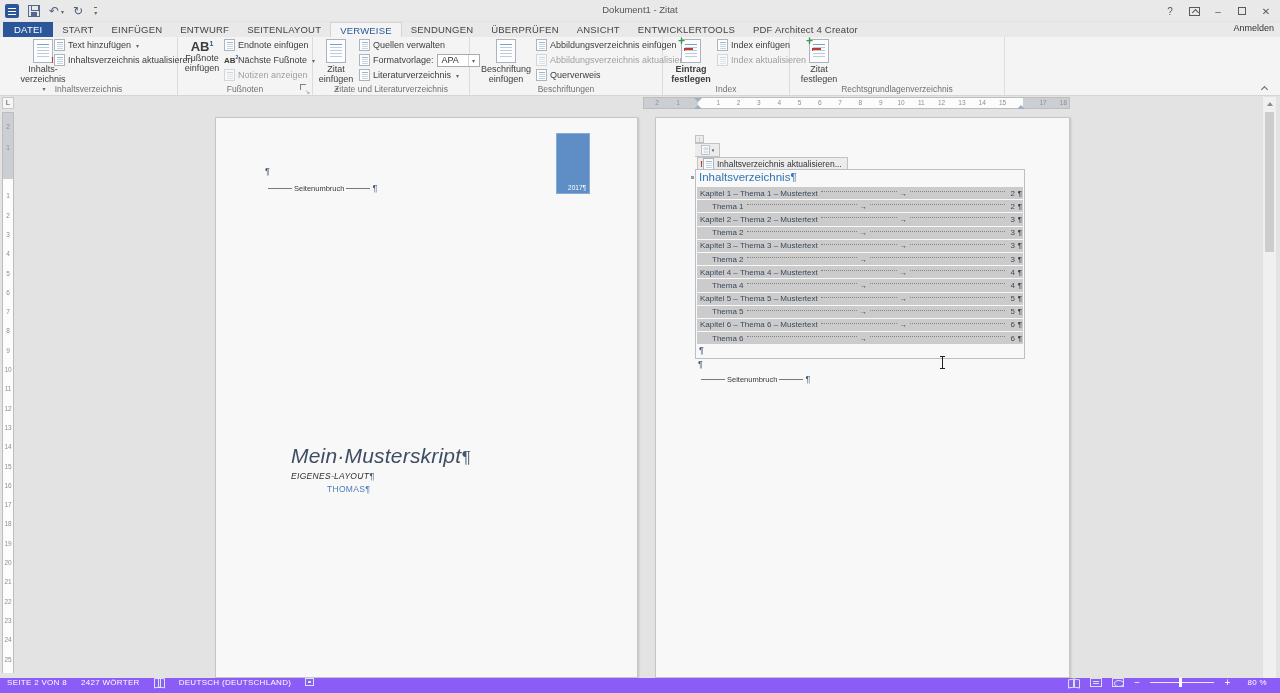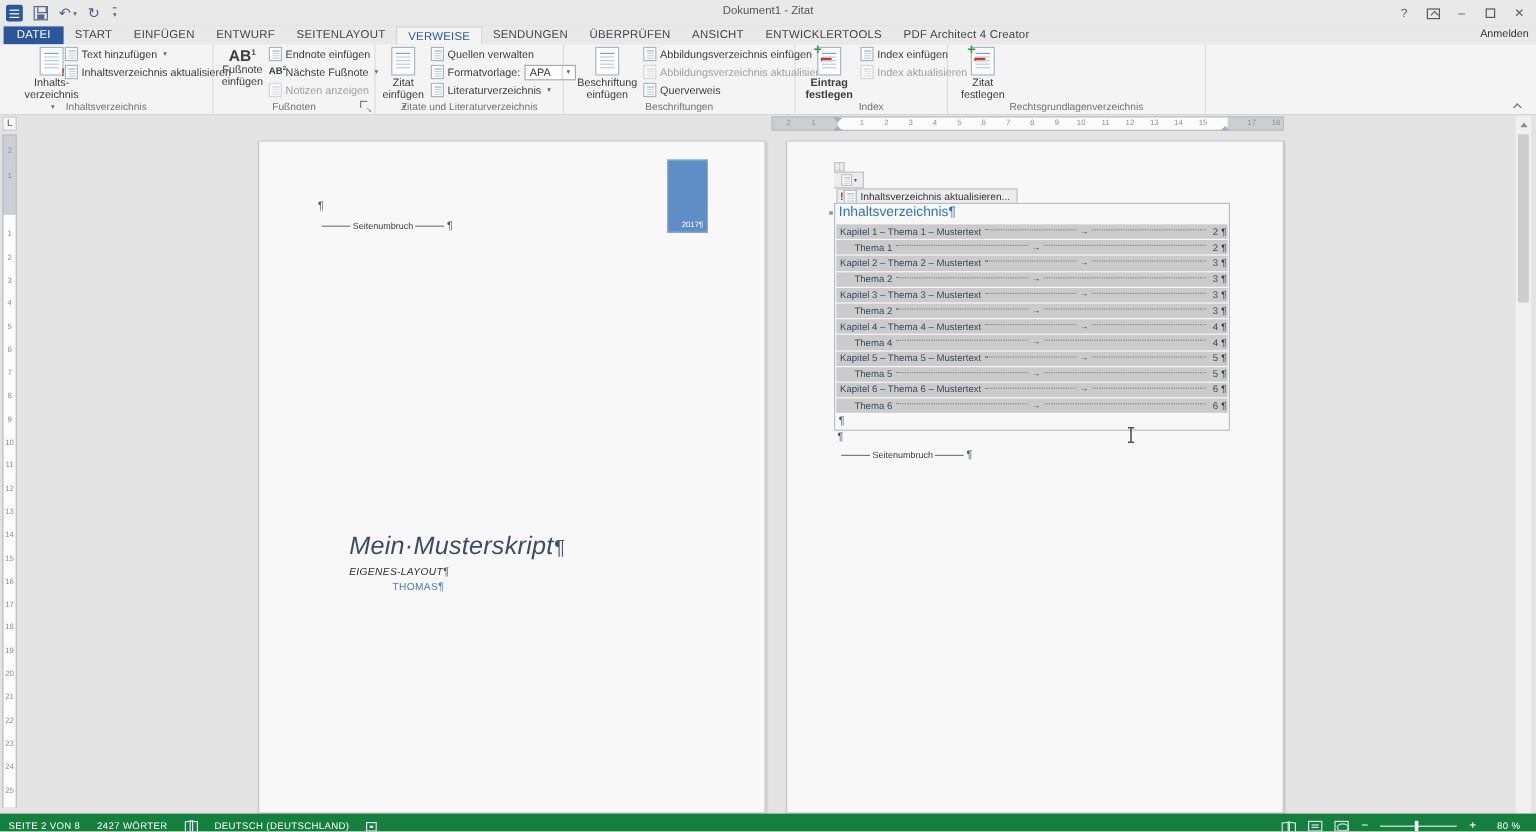--- a/index.html
+++ b/index.html
@@ -115,21 +115,21 @@
   .cursor-ibeam::before { content:""; position:absolute; left:3px; top:1px; bottom:1px; width:1px; background:#222; }
   .cursor-ibeam::after { content:""; position:absolute; left:1px; top:0; width:5px; height:1px; background:#222; box-shadow:0 12px 0 #222; }
 
   
   .scrollbar { position:absolute; right:4px; top:1px; width:14px; height:581px; background:#f0f0f0; border-left:1px solid #e0e0e0; }
   .sb-up { height:14px; display:flex; align-items:center; justify-content:center; }
   .sb-up::before { content:""; border-left:3px solid transparent; border-right:3px solid transparent; border-bottom:4px solid #8a8a8a; }
   .sb-thumb { position:absolute; left:2px; right:2px; top:15px; height:140px; background:#cdcdcd; }
 
   
-  .statusbar { position:absolute; left:0; bottom:0; width:1280px; height:15px; background:#15803d; display:flex; align-items:flex-end; color:#fff; font-size:8px; letter-spacing:.3px; }
+  .statusbar { position:absolute; left:0; bottom:0; width:1280px; height:15px; background:#8b5cf6; display:flex; align-items:flex-start; color:#fff; font-size:8px; letter-spacing:.3px; }
   .st-item { padding:0 7px; white-space:nowrap; cursor:default; }
   .book-ico { width:11px; height:9px; position:relative; margin:0 7px; }
   .book-ico::before, .book-ico::after { content:""; position:absolute; top:0; width:5px; height:8px; border:1px solid #dbe4f2; }
   .book-ico::before { left:0; transform:skewY(-6deg); } .book-ico::after { right:0; transform:skewY(6deg); }
   .macro-ico { width:9px; height:8px; border:1px solid #dbe4f2; margin:0 7px; position:relative; }
   .macro-ico::after { content:""; position:absolute; left:2px; top:2px; width:3px; height:2px; background:#dbe4f2; }
   .st-right { position:absolute; right:6px; display:flex; align-items:center; gap:10px; }
   .view-ico { width:12px; height:9px; border:1px solid #d7e0ef; position:relative; }
   .view-ico.read { border:none; } .view-ico.read::before, .view-ico.read::after { content:""; position:absolute; top:1px; width:5px; height:7px; border:1px solid #d7e0ef; }
   .view-ico.read::before { left:0; transform:skewY(-8deg);} .view-ico.read::after { right:0; transform:skewY(8deg);}

